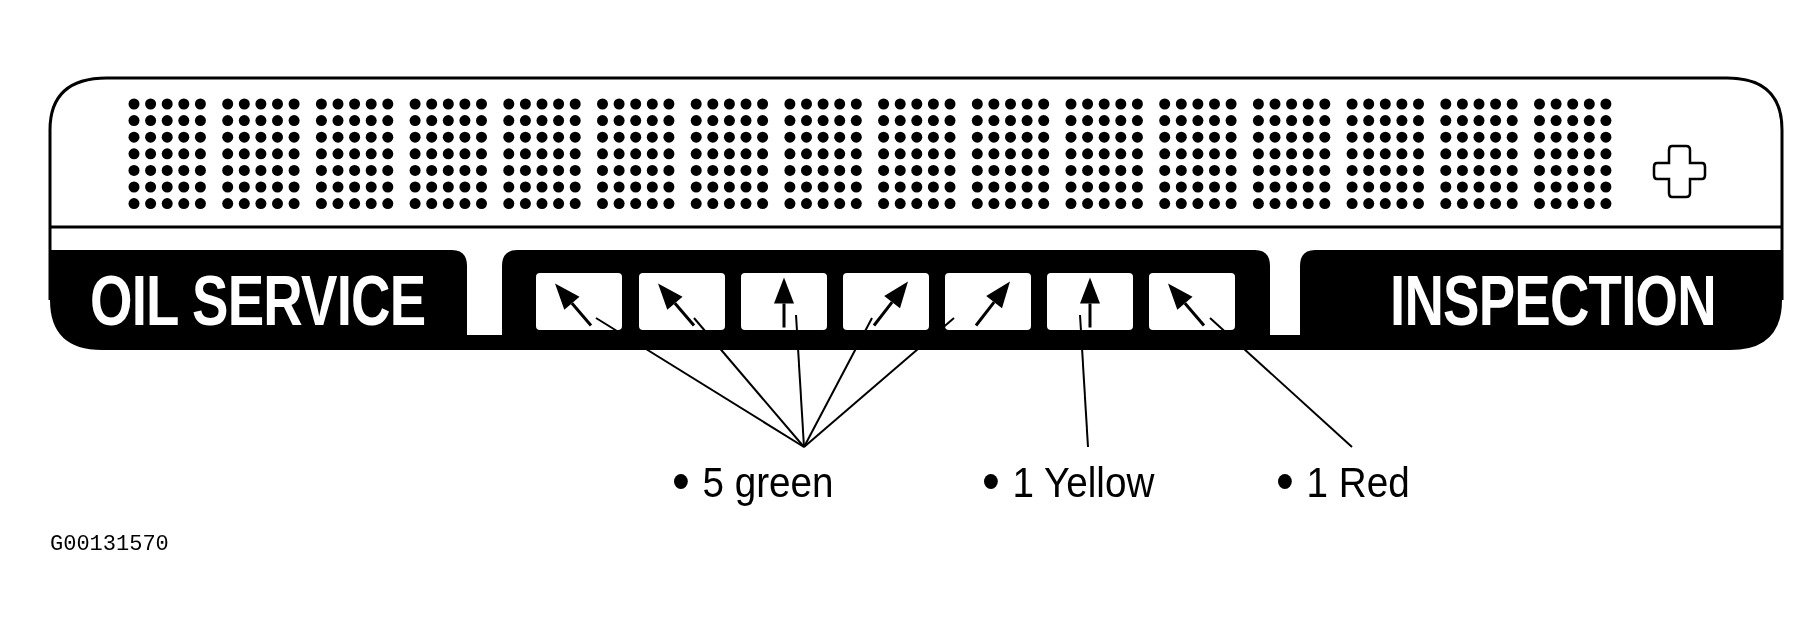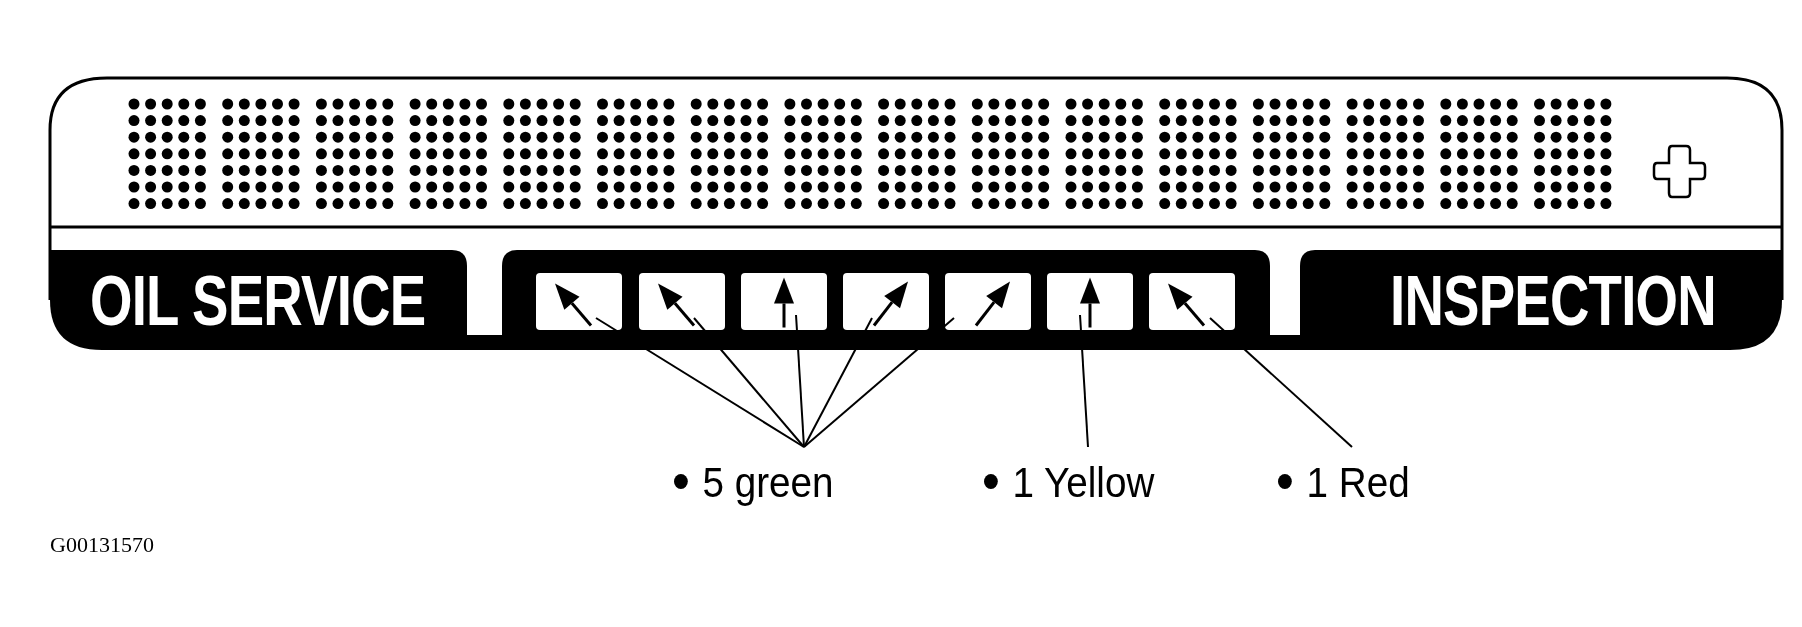--- a/index.html
+++ b/index.html
@@ -8,21 +8,21 @@
     .panel-label {
       position: absolute; color: #ffffff; font-family: "Liberation Sans", sans-serif;
       font-weight: bold; font-size: 70px; letter-spacing: -1px; line-height: 1;
       transform: scaleX(0.78); transform-origin: left center; white-space: nowrap;
     }
     .legend-item {
       position: absolute; font-family: "Liberation Sans", sans-serif; font-size: 42px;
       color: #000000; white-space: nowrap; line-height: 1; transform: scaleX(0.92); transform-origin: left center;
     }
     .legend-item .bullet { display: inline-block; width: 15px; height: 15px; border-radius: 50%; background: #000; margin-right: 16px; vertical-align: middle; position: relative; top: -4px; }
-    .figure-code { position: absolute; left: 38px; top: 532px; font-size: 22px; color: #000; font-family: Liberation Serif, serif; }
+    .figure-code { position: absolute; left: 38px; top: 532px; font-size: 22px; color: #000; font-family: Liberation Mono, monospace; }
   </style>
 </head>
 <body>
 
 <div class="stage">
   <svg width="1802" height="627" viewBox="0 0 1802 627" xmlns="http://www.w3.org/2000/svg" style="position:absolute;left:0;top:0;">
 
     <path d="M 38 227 L 38 130 Q 38 78 95 78 L 1715 78 Q 1770 78 1770 130 L 1770 227" fill="#ffffff" stroke="#000" stroke-width="3"></path>
     <line x1="38" y1="227" x2="1770" y2="227" stroke="#000" stroke-width="3"></line>
 

